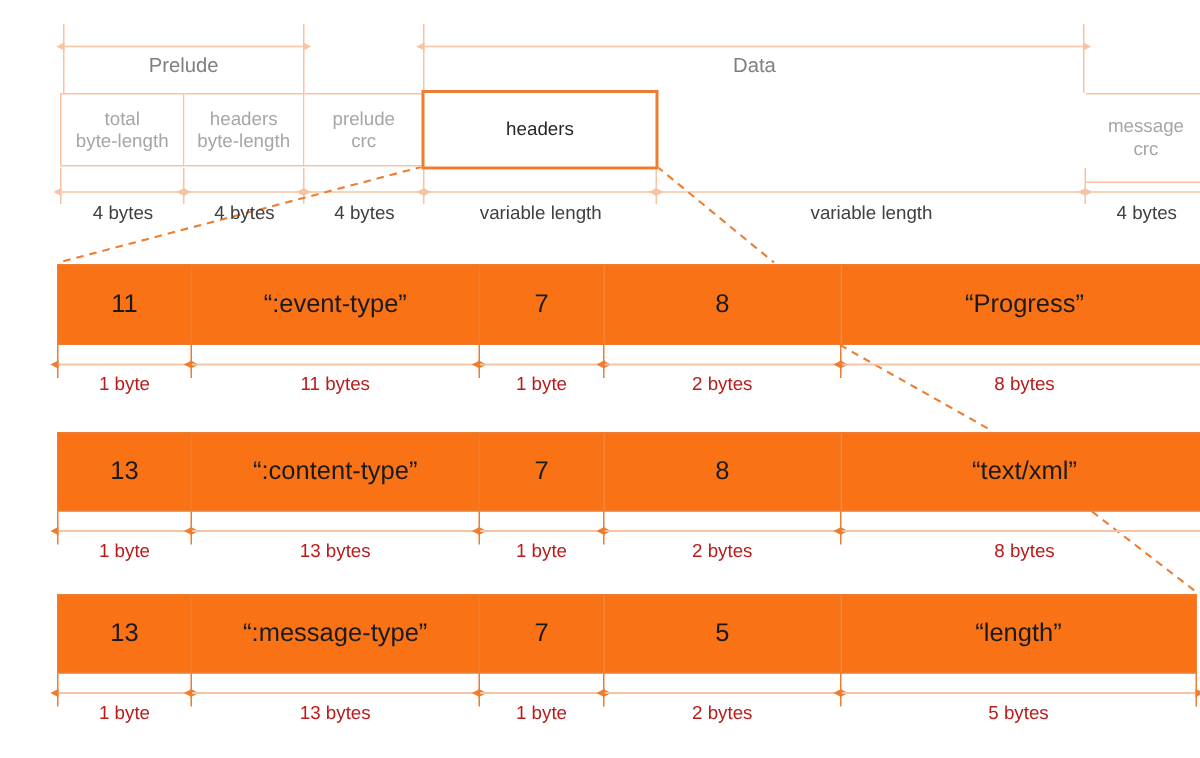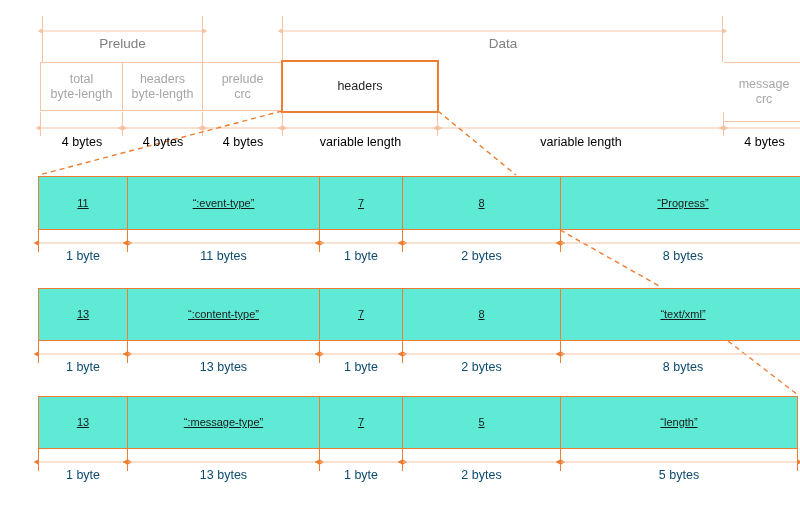--- a/index.html
+++ b/index.html
@@ -61,33 +61,32 @@
     text-align: center;
     font-size: 13.5px;
     color: #808080;
   }
 
   
   .size-label {
     position: absolute;
     text-align: center;
     font-size: 12.5px;
-    color: #000000;
-  }
-  .size-label.dark { color: #0c4a6e; }
+    color: #404040;
+  }
+  .size-label.dark { color: #b91c1c; }
 
   
   .detail-cell {
     border: 1.6px solid #ED7D31;
     border-left: none;
-    background: #5eead4;
+    background: #f97316;
     color: #1a1a1a;
-    font-size: 11px;
+    font-size: 17px;
     z-index: 3;
-    text-decoration: underline;
   }
   .detail-cell.first { border-left: 1.6px solid #ED7D31; }
 </style>
 </head>
 <body>
 
 <div id="stage">
 
   <svg id="overlay" viewBox="0 0 800 505" width="800" height="505" xmlns="http://www.w3.org/2000/svg">
     <defs>

